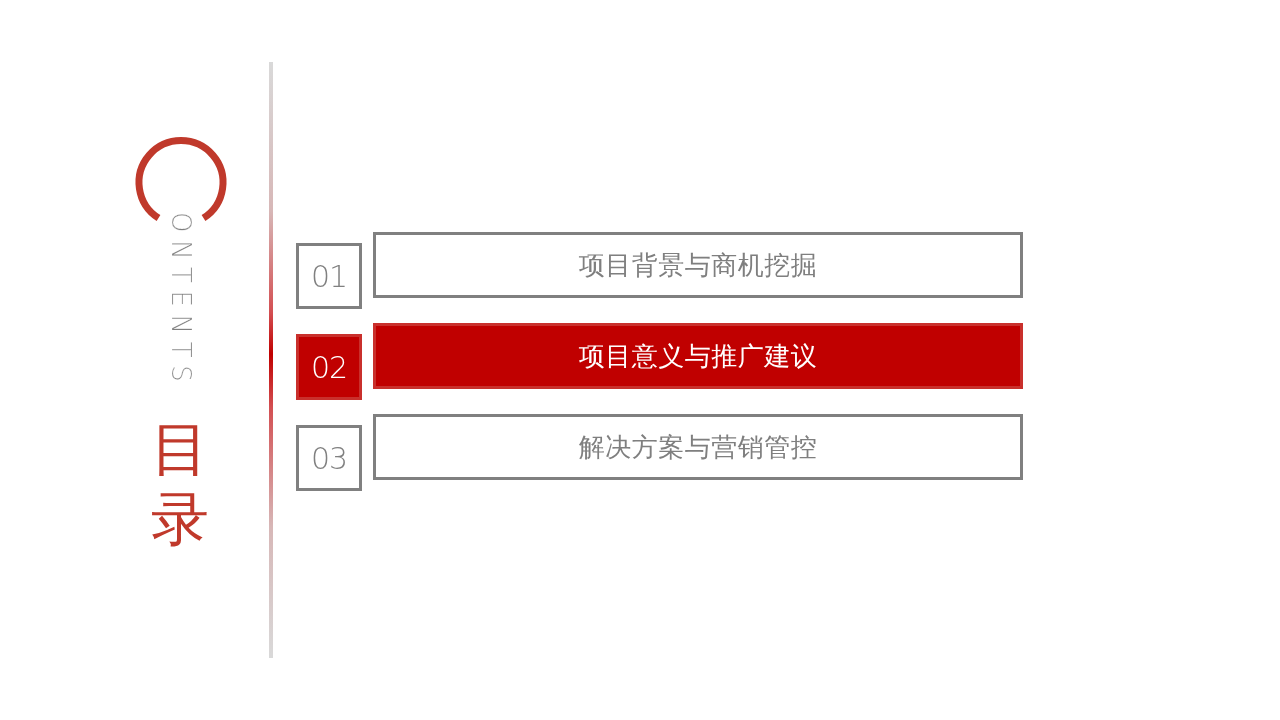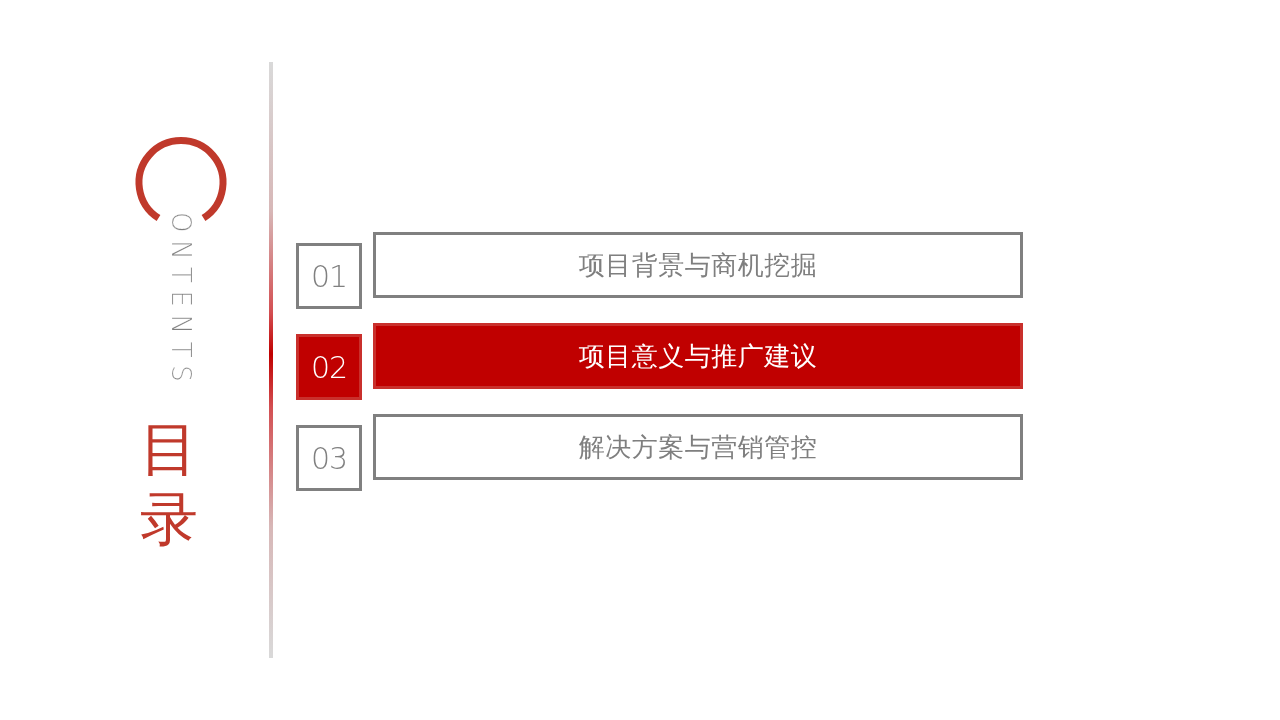--- a/index.html
+++ b/index.html
@@ -44,21 +44,21 @@
       font-size: 26px;
       letter-spacing: 7.6px;
       line-height: 1;
       -webkit-text-stroke: 0.2px #ffffff;
     }
     .mulu {
       position: absolute;
       left: 140px;
       top: 414px;
       width: 80px;
-      text-align: left;
+      text-align: center;
       color: #c0392b;
       font-size: 58px;
       line-height: 70px;
       font-weight: normal;
     }
     .divider {
       position: absolute;
       left: 269px;
       top: 62px;
       width: 4px;

